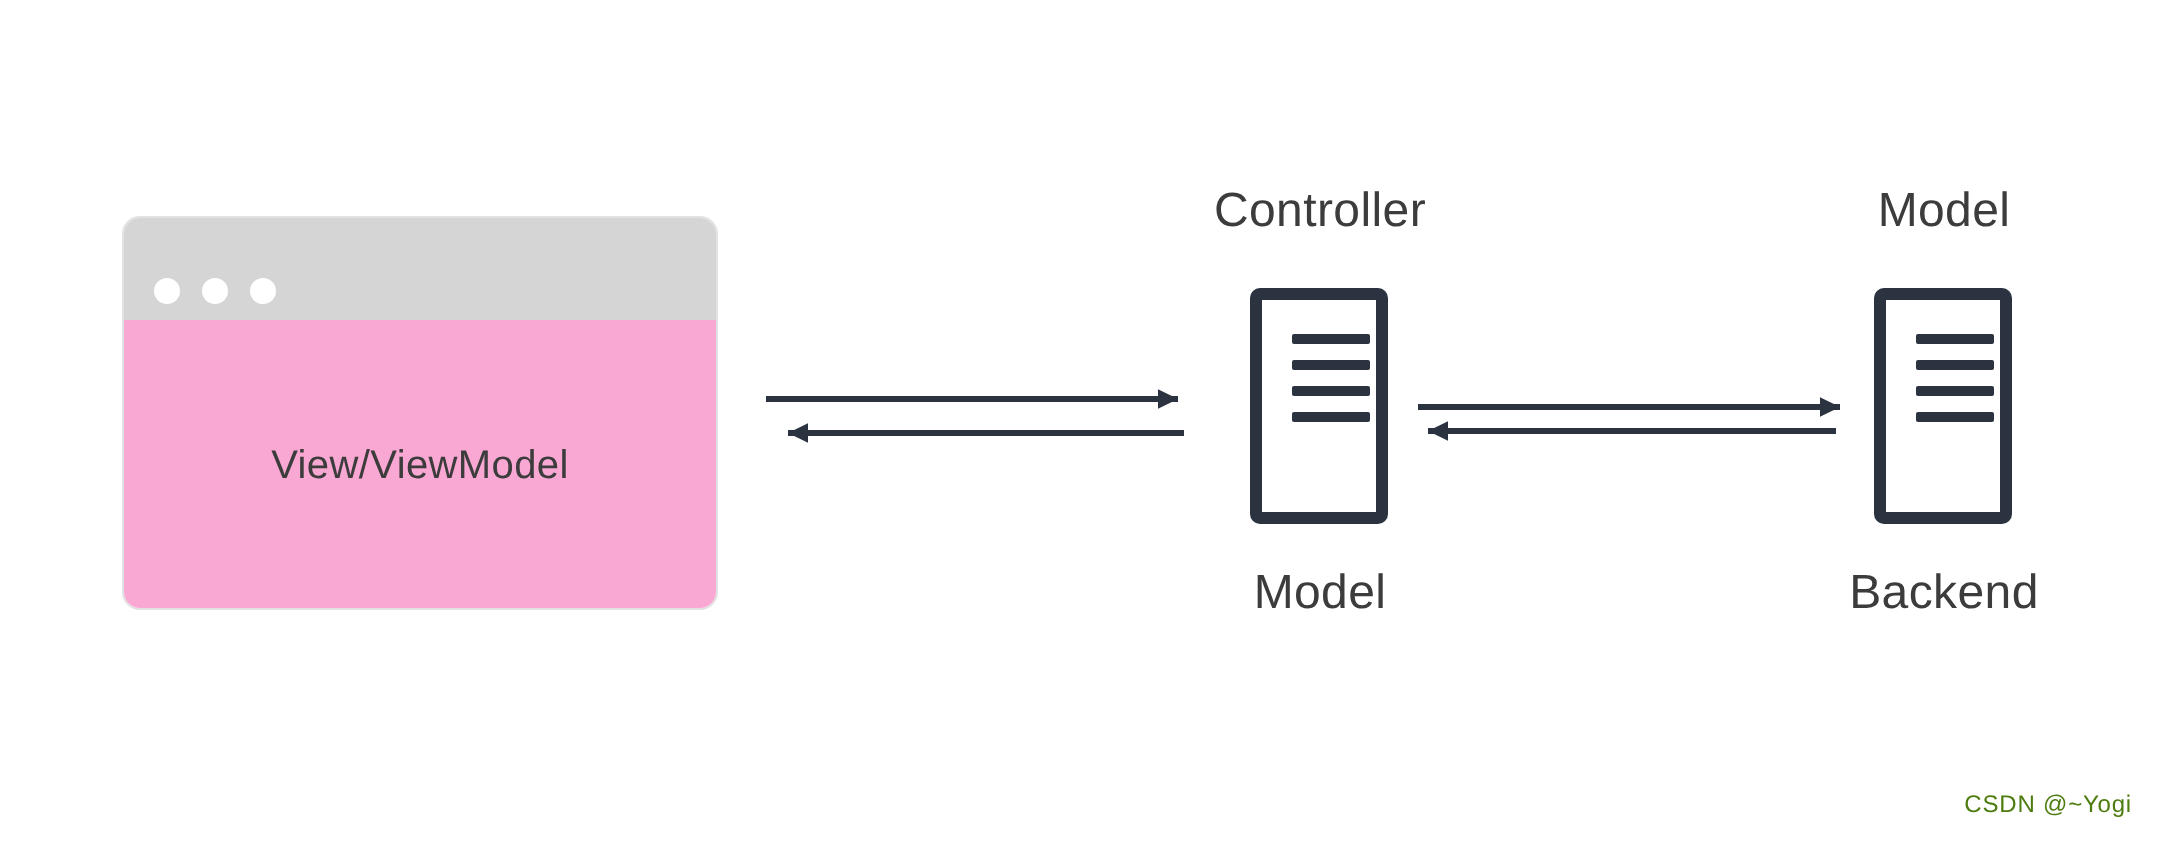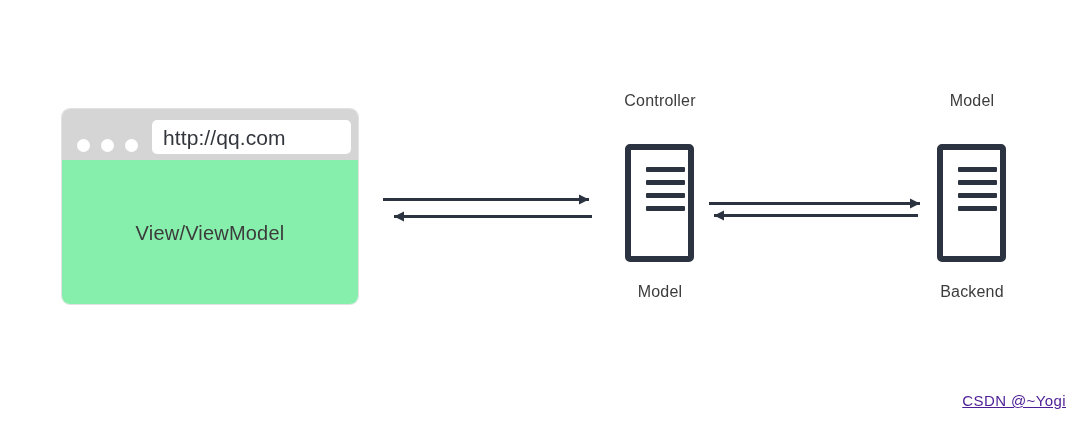--- a/index.html
+++ b/index.html
@@ -70,21 +70,21 @@
     color: #32363c;
     letter-spacing: 0.1px;
     line-height: 1;
   }
   .browser-body {
     position: absolute;
     left: 0;
     top: 51px;
     width: 100%;
     height: 146px;
-    background: #86efac;
+    background: #f9a8d4;
     display: flex;
     align-items: center;
     justify-content: center;
   }
   .browser-body-label {
     font-size: 20px;
     color: #3c3c3c;
     letter-spacing: 0.2px;
   }
 
@@ -121,21 +121,21 @@
     width: 100%;
     height: 5px;
     background: #2b3240;
     border-radius: 1px;
   }
 
   .node-label {
     position: absolute;
     width: 220px;
     text-align: center;
-    font-size: 16px;
+    font-size: 24px;
     color: #3c3c3c;
     letter-spacing: 0.2px;
     white-space: nowrap;
   }
   .label-controller { left: 550px; top: 92px; }
   .label-node       { left: 550px; top: 283px; }
   .label-model      { left: 862px; top: 92px; }
   .label-backend    { left: 862px; top: 283px; }
 
   
@@ -144,42 +144,38 @@
     overflow: visible;
   }
   .arrows-left  { left: 380px; top: 186px; }
   .arrows-right { left: 706px; top: 186px; }
 
   
   .watermark {
     position: absolute;
     right: 14px;
     bottom: 14px;
-    font-size: 15px;
-    color: #4c1d95;
+    font-size: 12px;
+    color: #4d7c0f;
     letter-spacing: 0.4px;
     white-space: nowrap;
-    text-decoration: underline;
   }
 </style>
 </head>
 <body>
 
 <div id="canvas">
 
   <div class="browser">
 
     <div class="browser-titlebar">
       <span class="dot dot-1"></span>
       <span class="dot dot-2"></span>
       <span class="dot dot-3"></span>
 
-      <div class="url-field">
-        <span class="url-text">http://qq.com</span>
-      </div>
     </div>
 
     <div class="browser-body">
       <span class="browser-body-label">View/ViewModel</span>
     </div>
   </div>
 
   <svg class="arrow-svg arrows-left" width="226" height="44">
     <defs>
       <marker id="arrowRightA" markerWidth="11" markerHeight="11" refX="10" refY="5.5" orient="auto" markerUnits="userSpaceOnUse">

